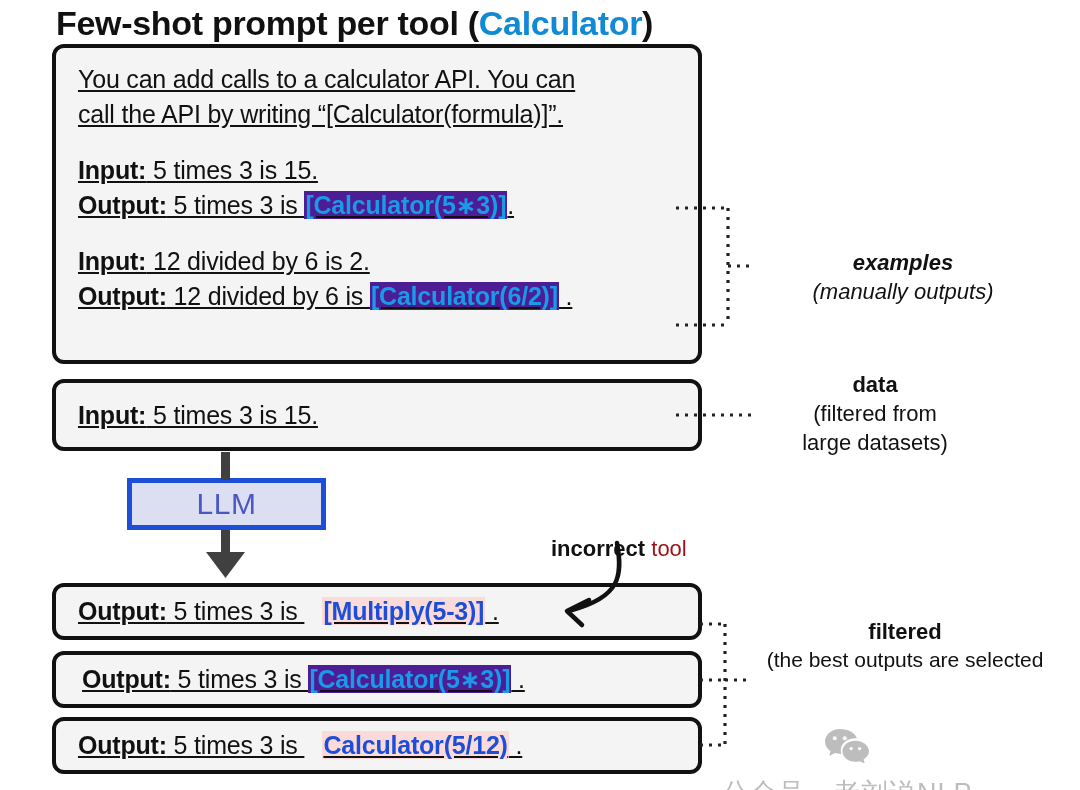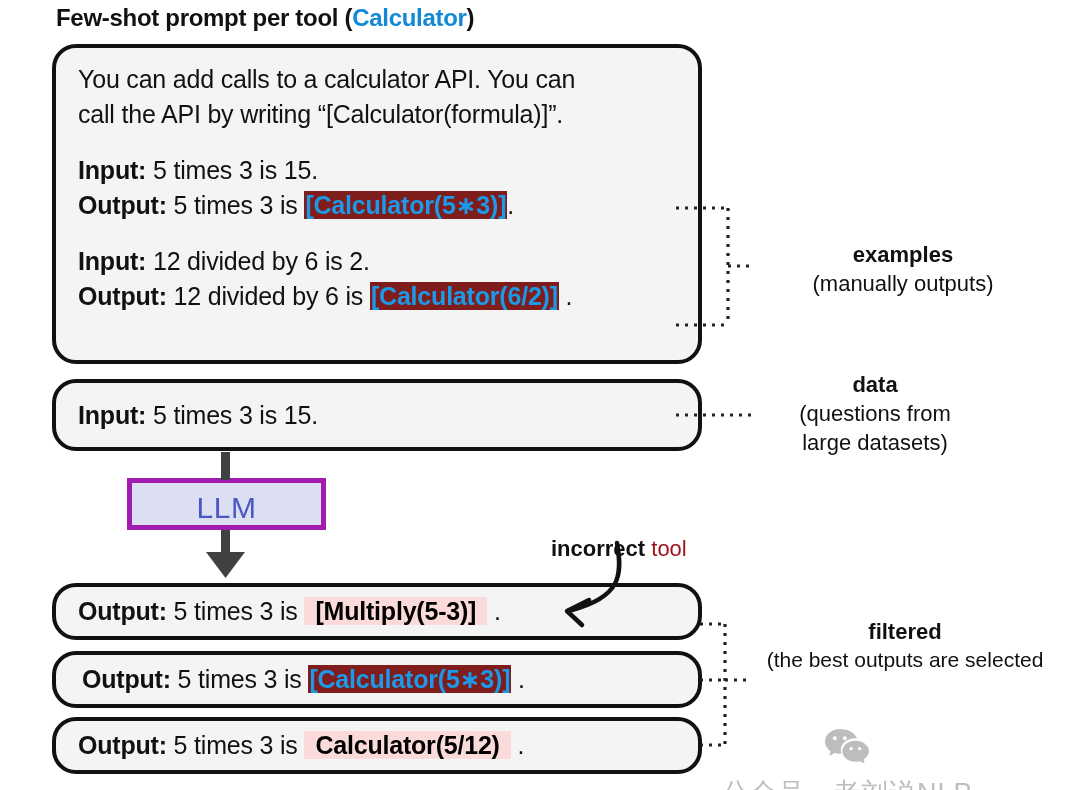--- a/index.html
+++ b/index.html
@@ -15,34 +15,35 @@
     font-family: "Liberation Sans", "DejaVu Sans", sans-serif;
     color: #111111;
     overflow: hidden;
   }
 
   
   #title {
     position: absolute;
     left: 56px;
     top: 4px;
-    font-size: 24px;
+    font-size: 34px;
     font-weight: bold;
     letter-spacing: -0.3px;
     white-space: nowrap;
   }
   #title .accent { color: #1189d4; }
 
   
   .panel {
     position: absolute;
     background: #f4f4f4;
     border: 4px solid #111111;
-    border-radius: 24px;
+    border-radius: 12px;
     box-sizing: border-box;
+    text-decoration: underline;
   }
 
   #prompt-box {
     left: 52px;
     top: 44px;
     width: 650px;
     height: 320px;
     padding: 14px 20px 0 22px;
   }
 
@@ -74,49 +75,50 @@
     line-height: 35px;
     letter-spacing: -0.2px;
     white-space: nowrap;
   }
   .lbl { font-weight: bold; margin-top: 33px; }
 
   .spacer { height: 21px; }
 
   .calc-blue {
     color: #1a9ae8;
-    background: #7f1d1d;
+    background: #4c1d95;
     font-weight: bold;
     padding: 0 1px;
   }
   .calc-red {
-    color: #000000;
+    color: #1d4ed8;
     background: #fadbd9;
     font-weight: bold;
-    padding: 0 11px;
+    padding: 0 1px;
+    margin-left: 18px;
   }
 
   .out-text {
     font-size: 25px;
     letter-spacing: -0.2px;
     white-space: nowrap;
   }
 
   
   #llm-box {
     position: absolute;
     left: 127px;
     top: 478px;
     width: 199px;
     height: 52px;
     background: #dcdff2;
-    border: 5px solid #a21caf;
+    border: 5px solid #1d4ed8;
     box-sizing: border-box;
     display: flex;
-    align-items: flex-end;
+    align-items: center;
     justify-content: center;
   }
   #llm-label {
     font-size: 30px;
     font-weight: normal;
     color: #4b57c4;
     letter-spacing: 0.5px;
   }
 
   
@@ -137,21 +139,21 @@
   }
   .annot .head {
     font-size: 22px;
     font-weight: bold;
   }
   .annot .sub {
     font-size: 22px;
     font-weight: normal;
   }
 
-  #annot-examples { left: 748px; top: 240px; width: 310px; }
+  #annot-examples { left: 748px; top: 248px; width: 310px; font-style: italic; }
   #annot-data     { left: 720px; top: 370px; width: 310px; }
   #annot-filtered { left: 740px; top: 618px; width: 330px; line-height: 28px; }
   #annot-filtered .sub { font-size: 21px; }
 
   #annot-incorrect {
     position: absolute;
     left: 551px;
     top: 515px;
     font-size: 22px;
     font-weight: bold;
@@ -270,21 +272,21 @@
   </g>
 </svg>
 
 <div class="annot" id="annot-examples">
   <div class="head">examples</div>
   <div class="sub">(manually outputs)</div>
 </div>
 
 <div class="annot" id="annot-data">
   <div class="head">data</div>
-  <div class="sub">(questions from</div>
+  <div class="sub">(filtered from</div>
   <div class="sub">large datasets)</div>
 </div>
 
 <div id="annot-incorrect">
   <span>incorrect</span><span class="tool-red"> tool</span>
 </div>
 
 <div class="annot" id="annot-filtered">
   <div class="head">filtered</div>
   <div class="sub">(the best outputs are selected</div>

